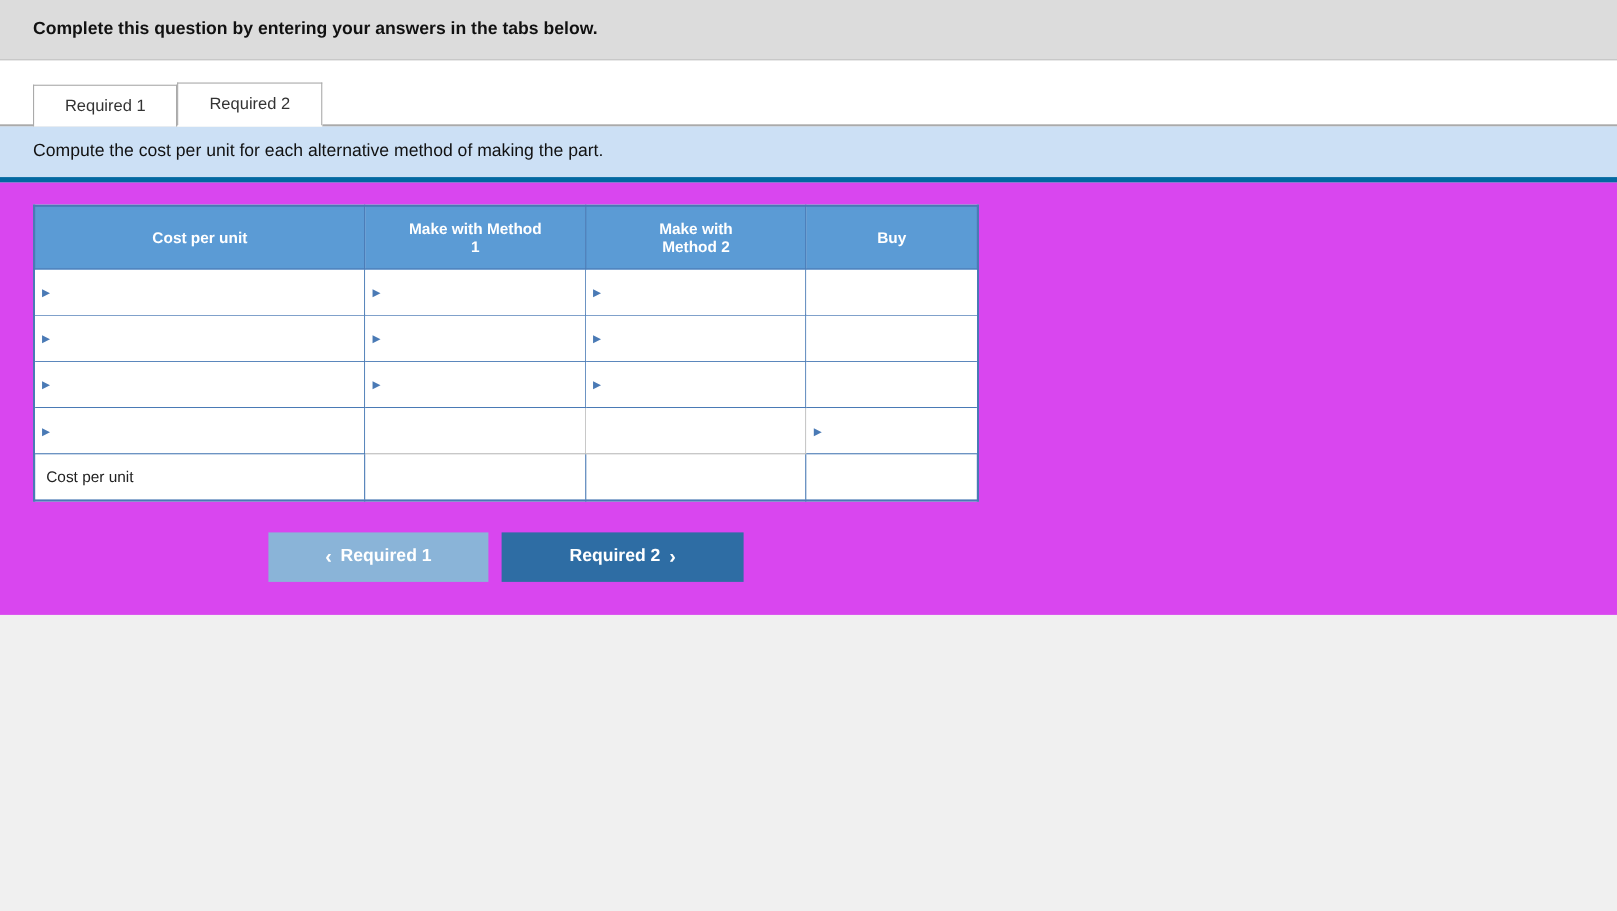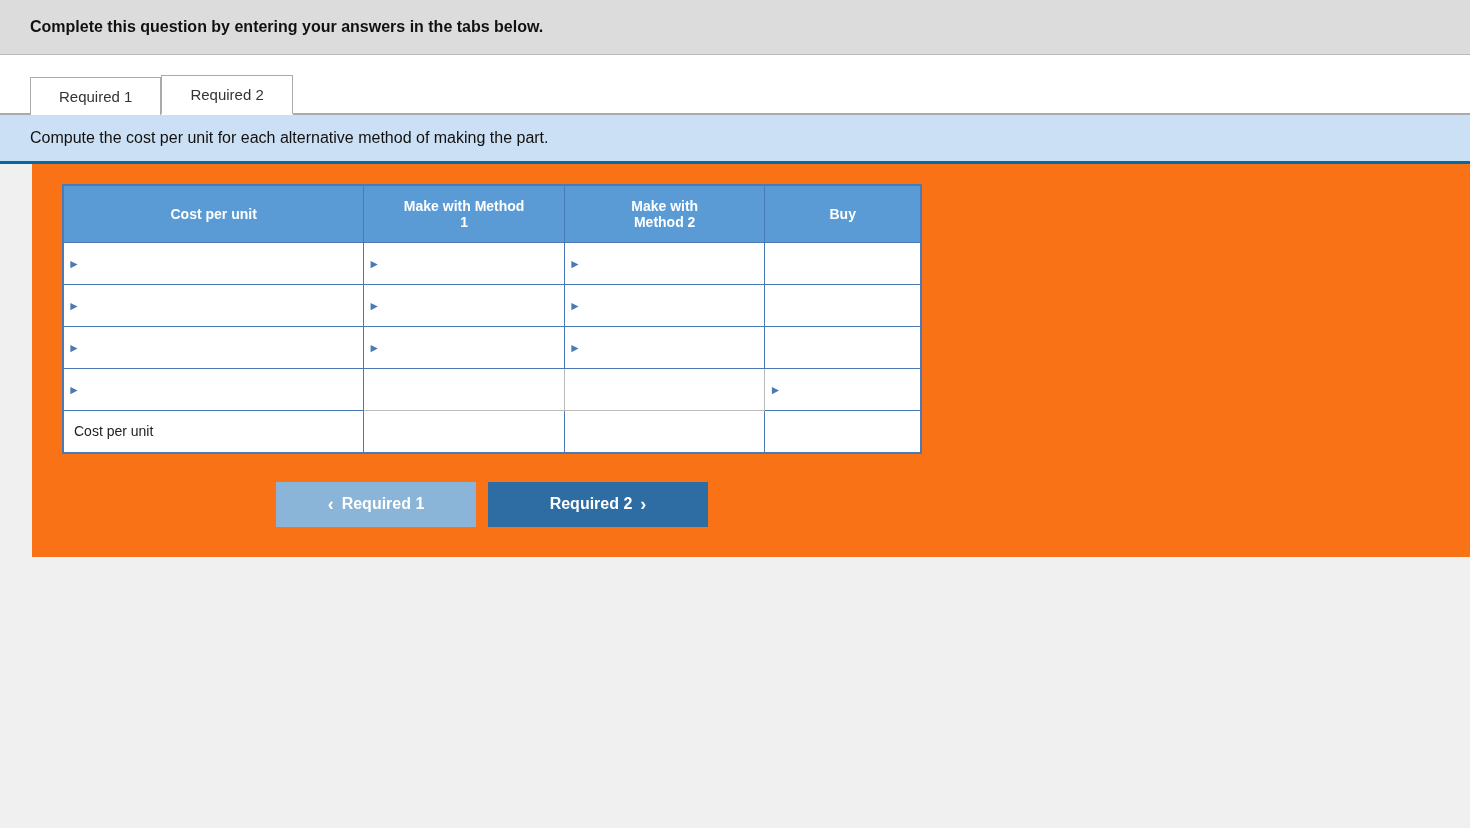--- a/index.html
+++ b/index.html
@@ -67,28 +67,27 @@
       font-weight: normal;
       z-index: 1;
     }
 
     
     .instruction-bar {
       background: #cce0f5;
       padding: 14px 30px;
       font-size: 16px;
       color: #111;
-      border-bottom: 3px solid #0369a1;
+      border-bottom: 5px solid #0369a1;
     }
 
     
     .main-content {
       padding: 20px 30px 30px 30px;
-      background: #f97316;
-      margin-left: 32px;
+      background: #d946ef;
     }
 
     
     .cost-table {
       border-collapse: collapse;
       width: 860px;
       background: #fff;
       border: 2px solid #4a7ab5;
     }
 

